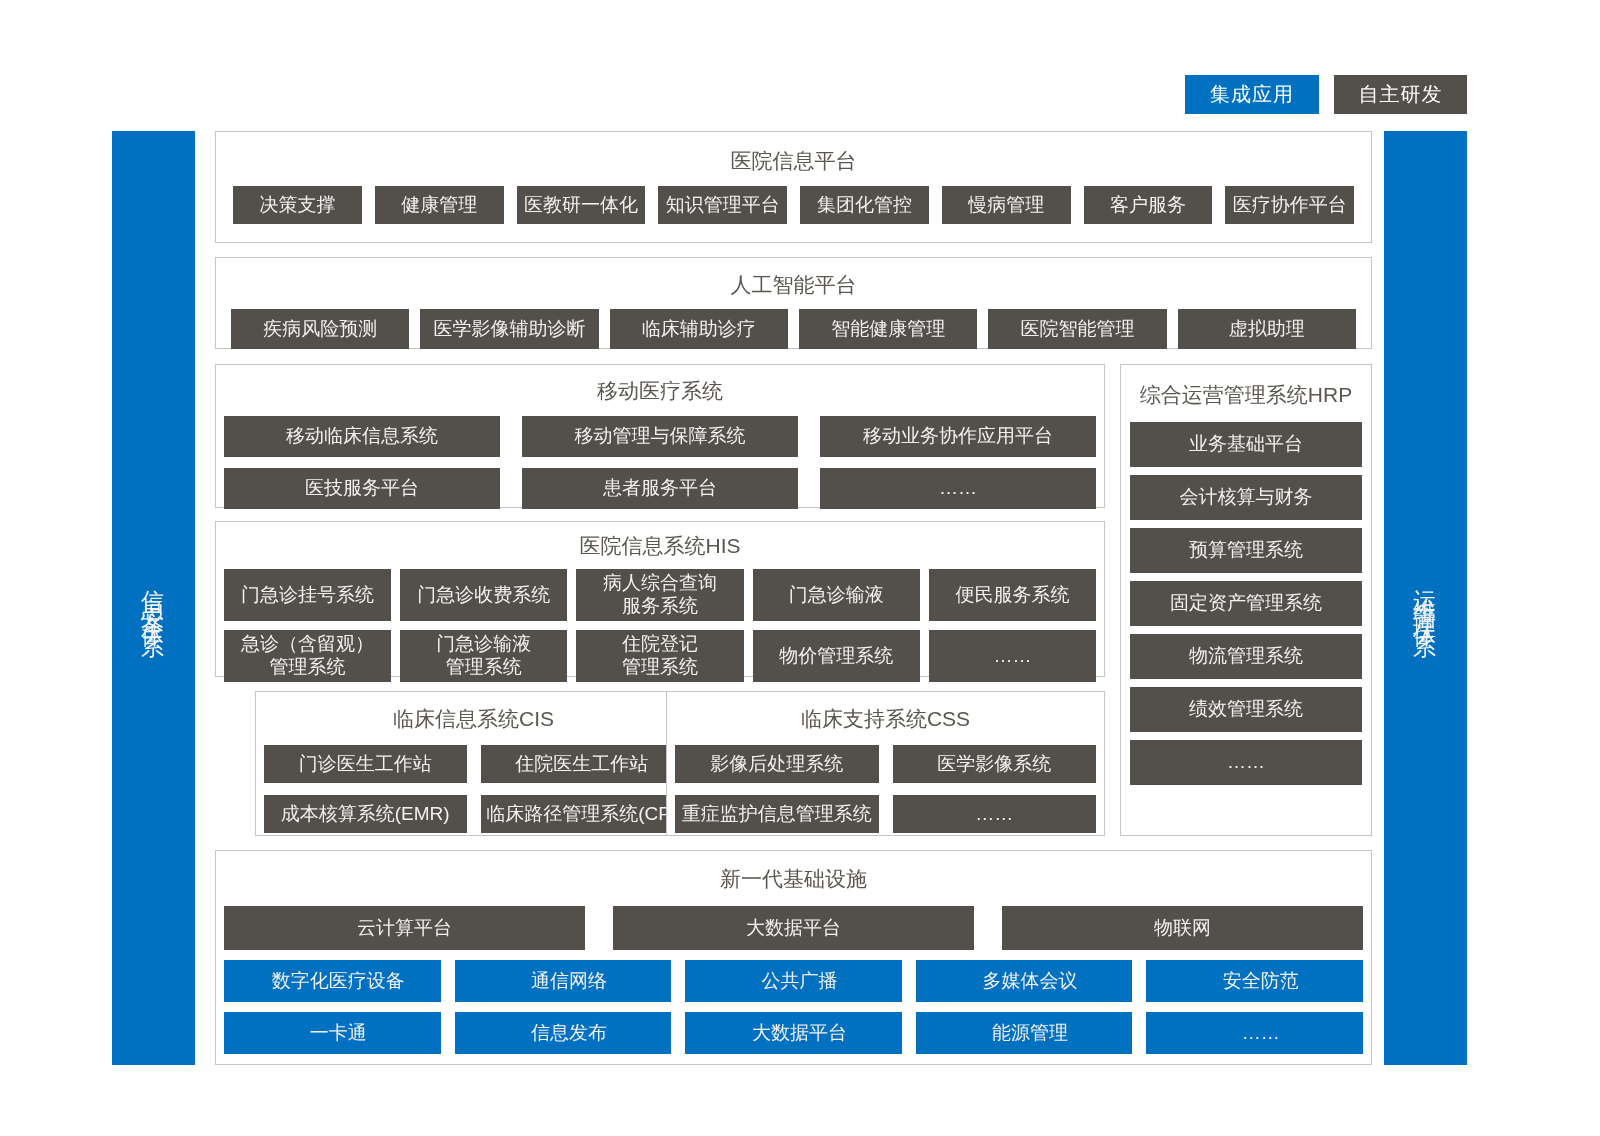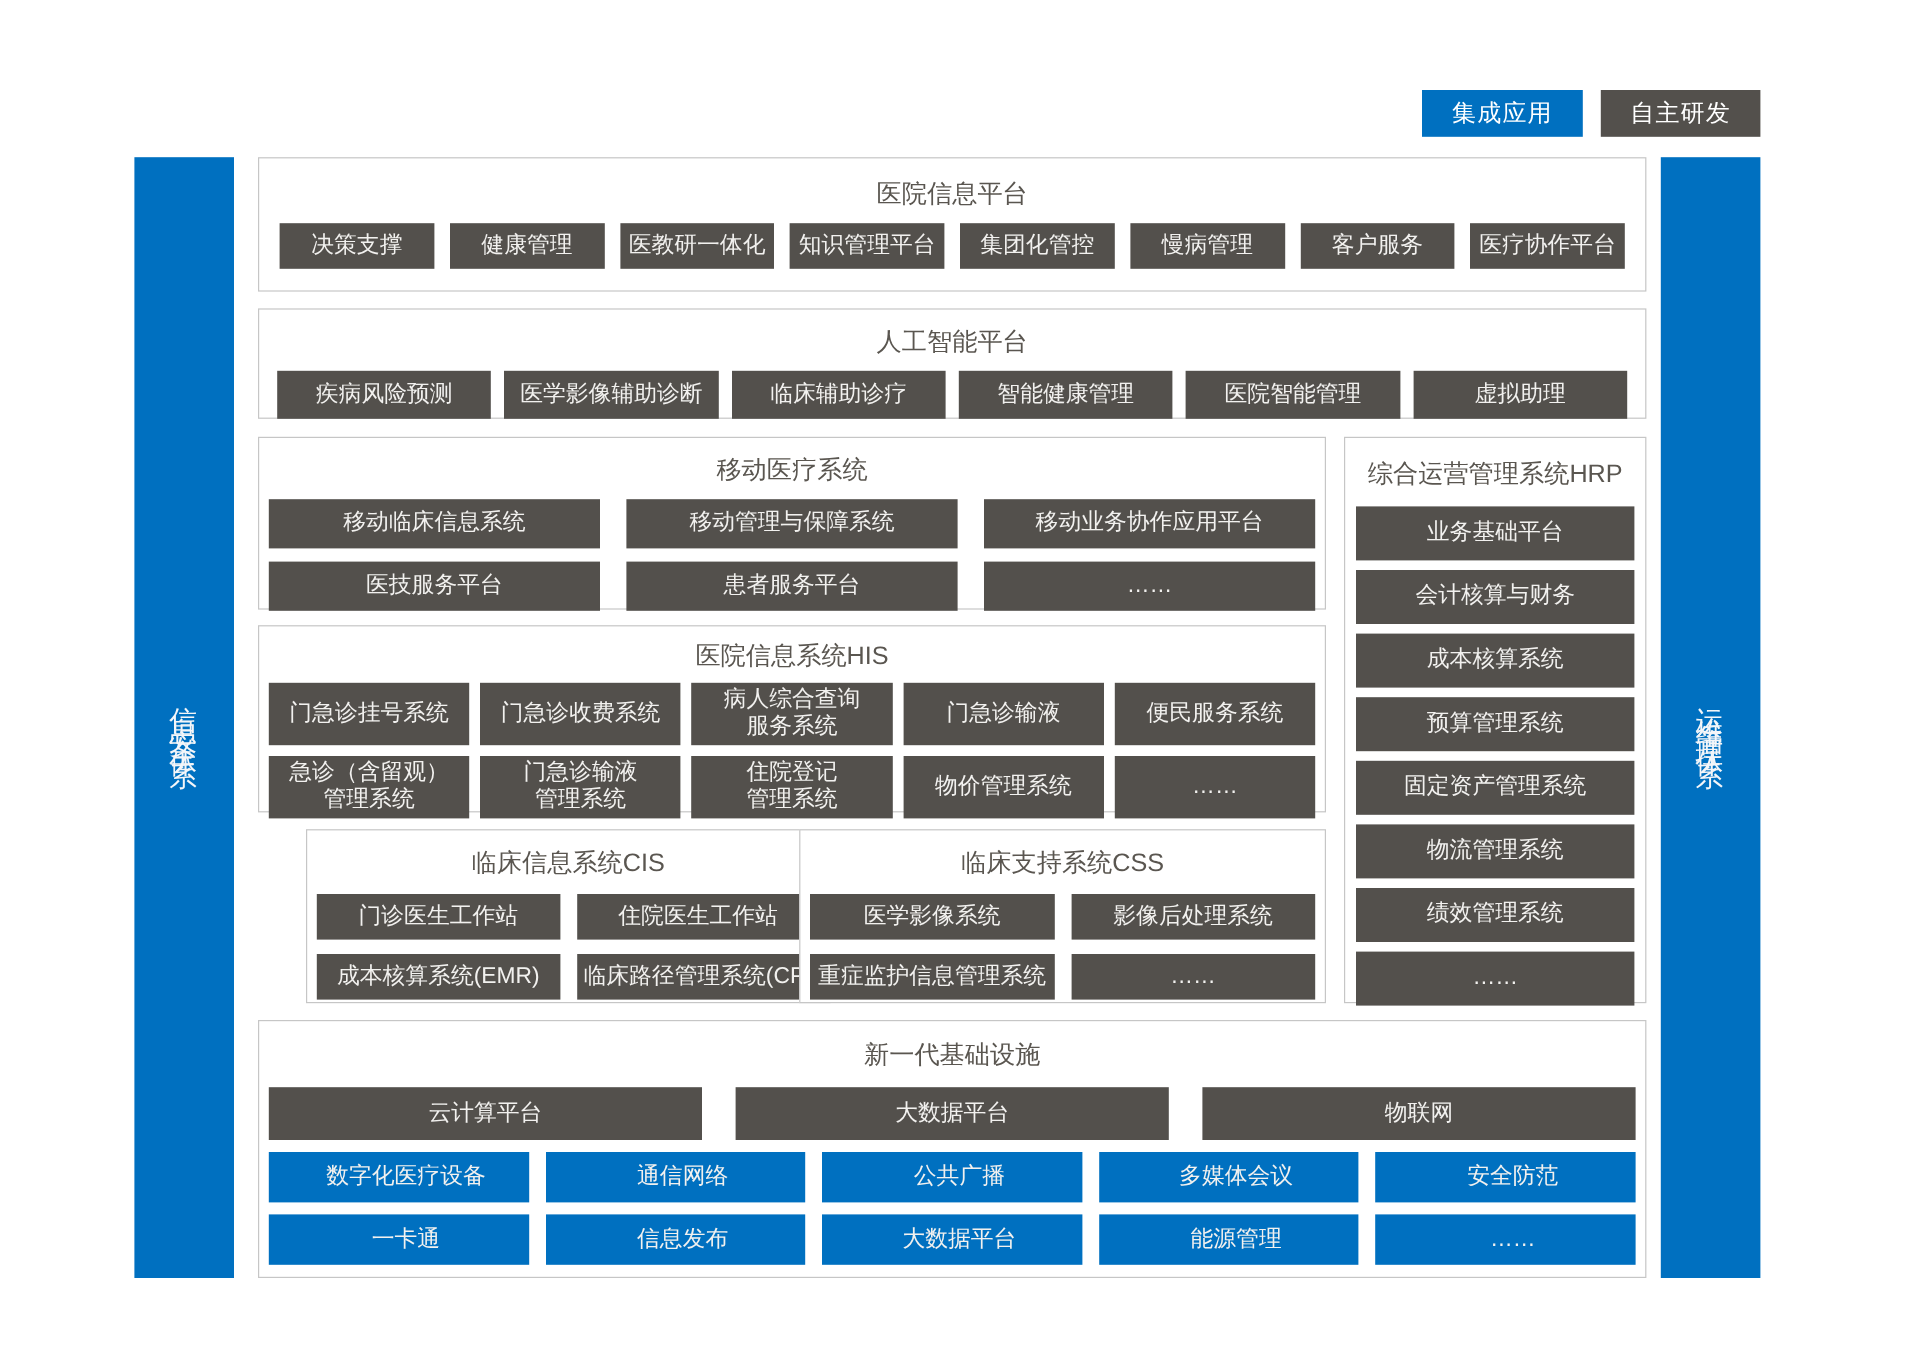--- a/index.html
+++ b/index.html
@@ -136,21 +136,20 @@
       <div class="box">患者服务平台</div>
       <div class="box">……</div>
     </div>
   </div>
 
   <div class="section sec-hrp">
     <div class="section-title">综合运营管理系统HRP</div>
     <div class="col">
       <div class="box">业务基础平台</div>
       <div class="box">会计核算与财务</div>
-      <div class="box">成本核算系统</div>
       <div class="box">预算管理系统</div>
       <div class="box">固定资产管理系统</div>
       <div class="box">物流管理系统</div>
       <div class="box">绩效管理系统</div>
       <div class="box">……</div>
     </div>
   </div>
 
   <div class="section sec-his">
     <div class="section-title">医院信息系统HIS</div>
@@ -182,22 +181,22 @@
     </div>
     <div class="row">
       <div class="box">成本核算系统(EMR)</div>
       <div class="box">临床路径管理系统(CP)</div>
     </div>
   </div>
 
   <div class="section sec-css">
     <div class="section-title">临床支持系统CSS</div>
     <div class="row">
+      <div class="box">影像后处理系统</div>
       <div class="box">医学影像系统</div>
-      <div class="box">影像后处理系统</div>
     </div>
     <div class="row">
       <div class="box">重症监护信息管理系统</div>
       <div class="box">……</div>
     </div>
   </div>
 
   <div class="section sec-infra">
     <div class="section-title">新一代基础设施</div>
     <div class="row row-dark">

